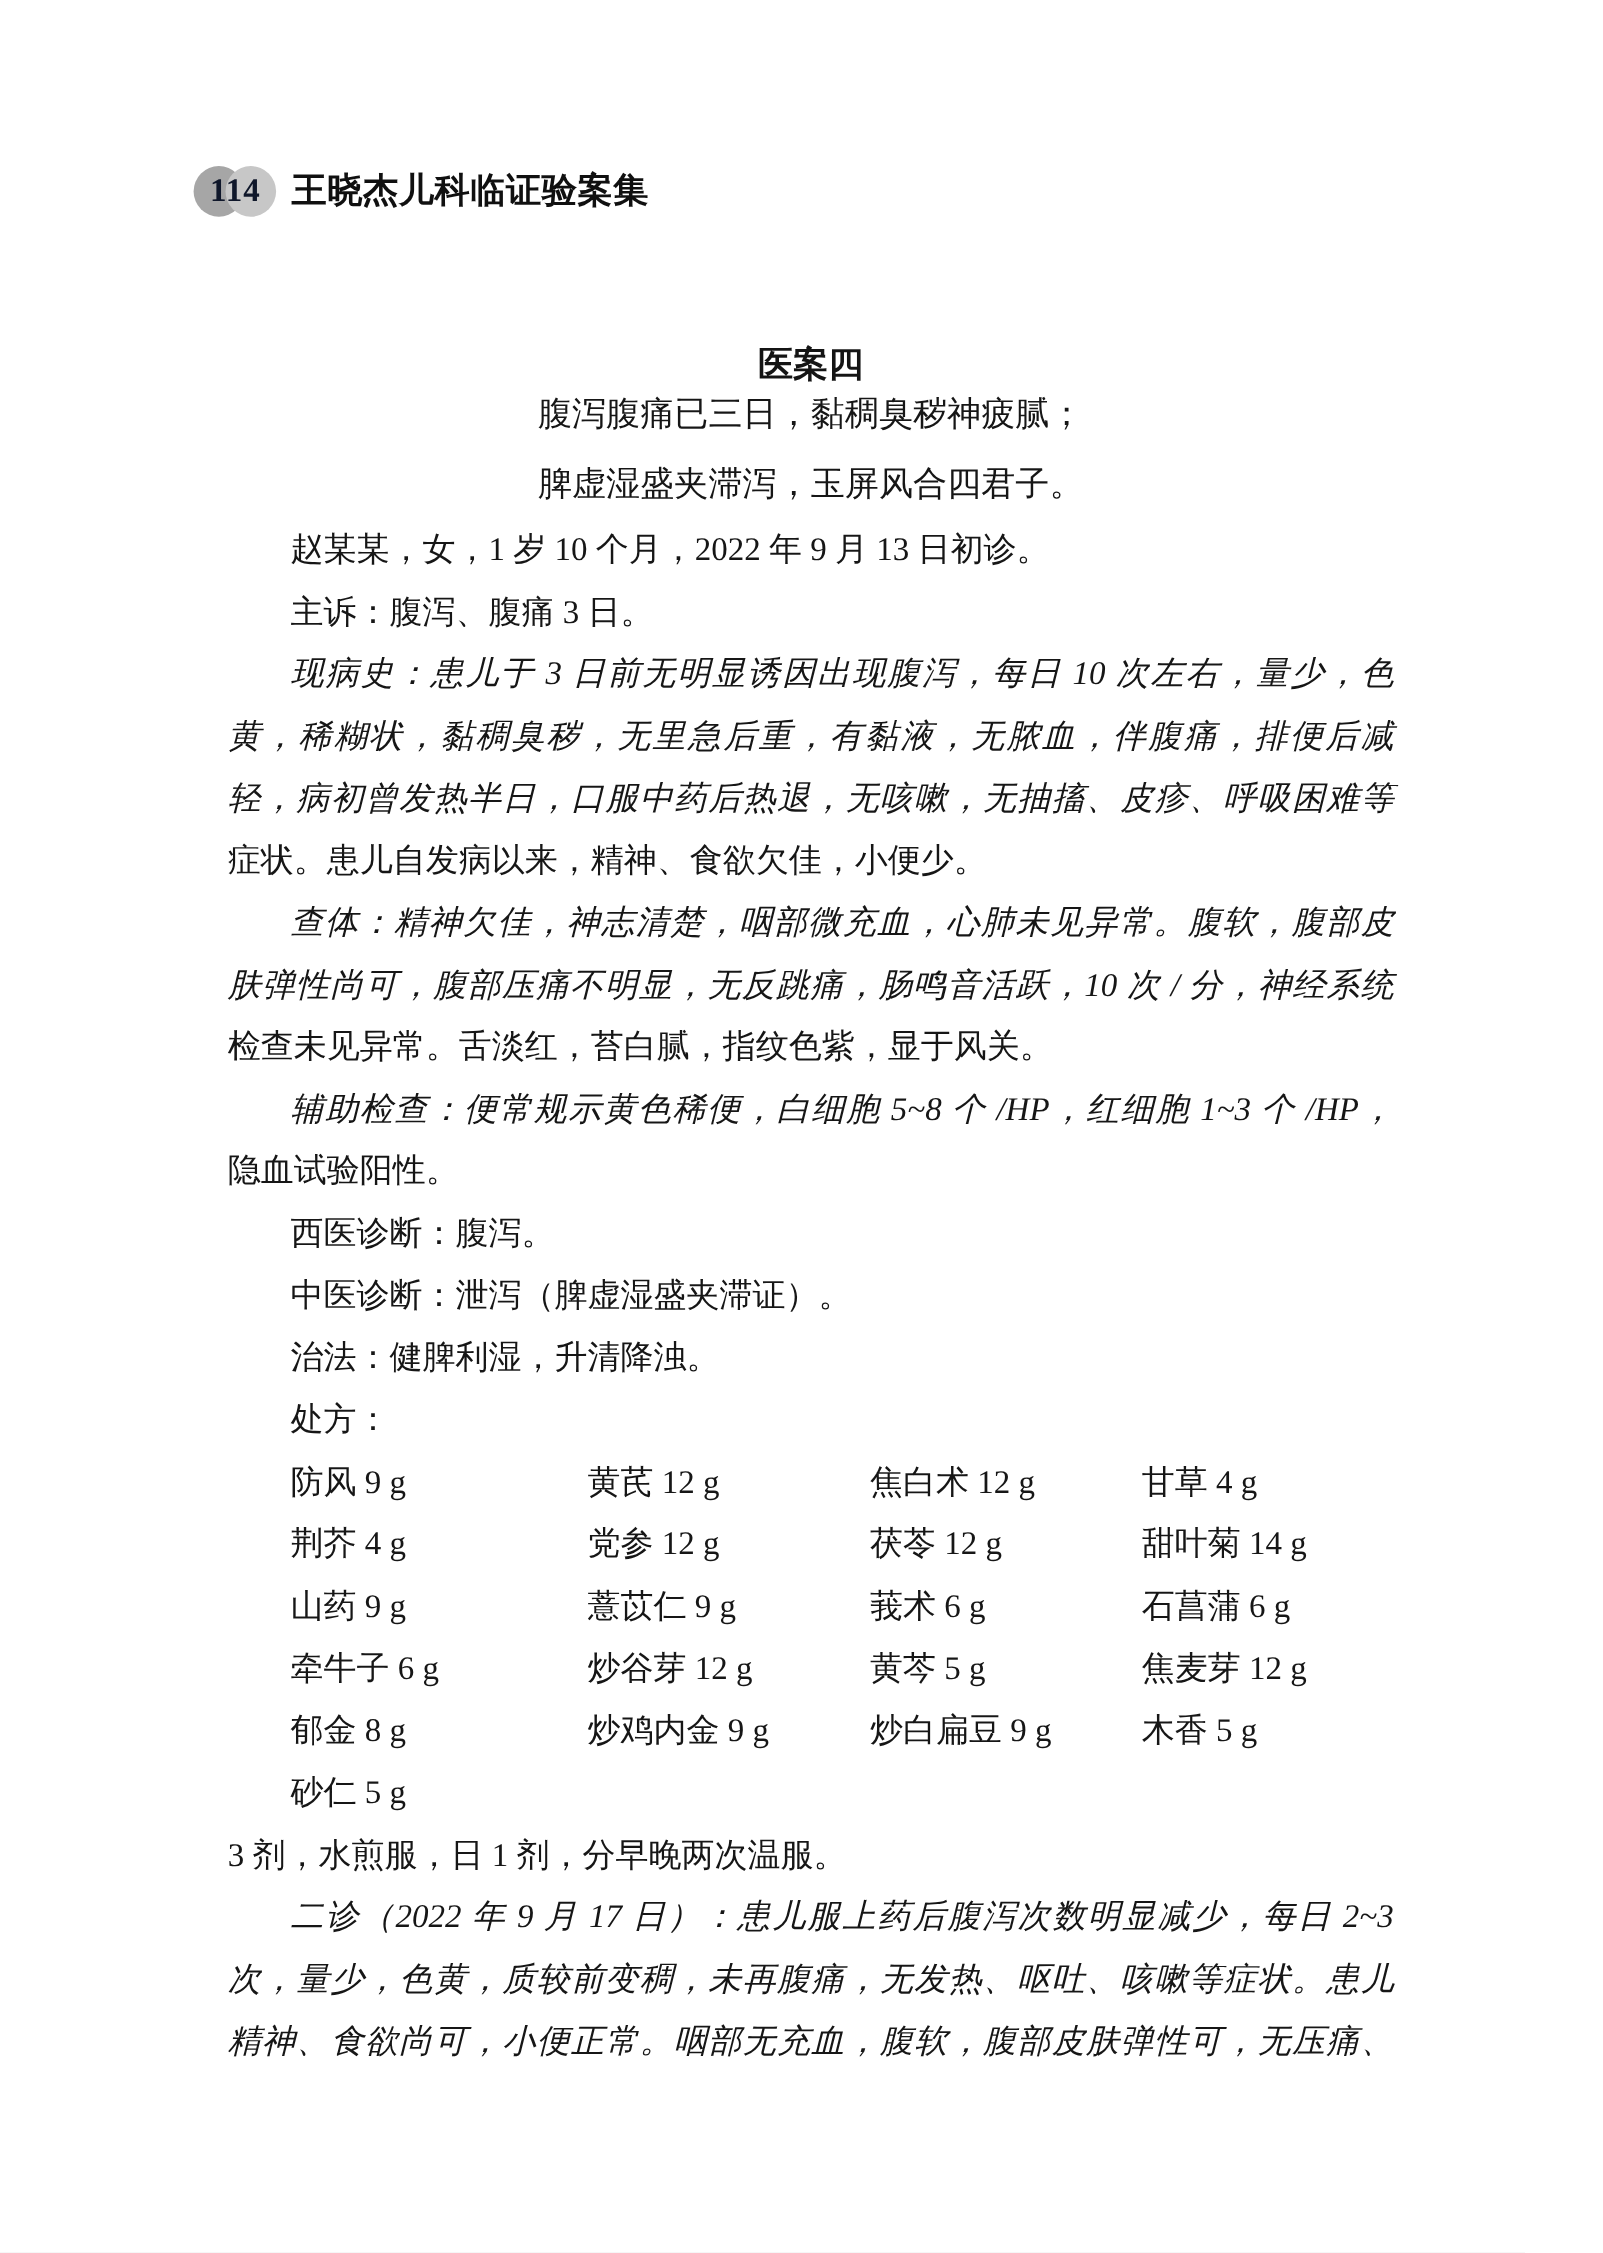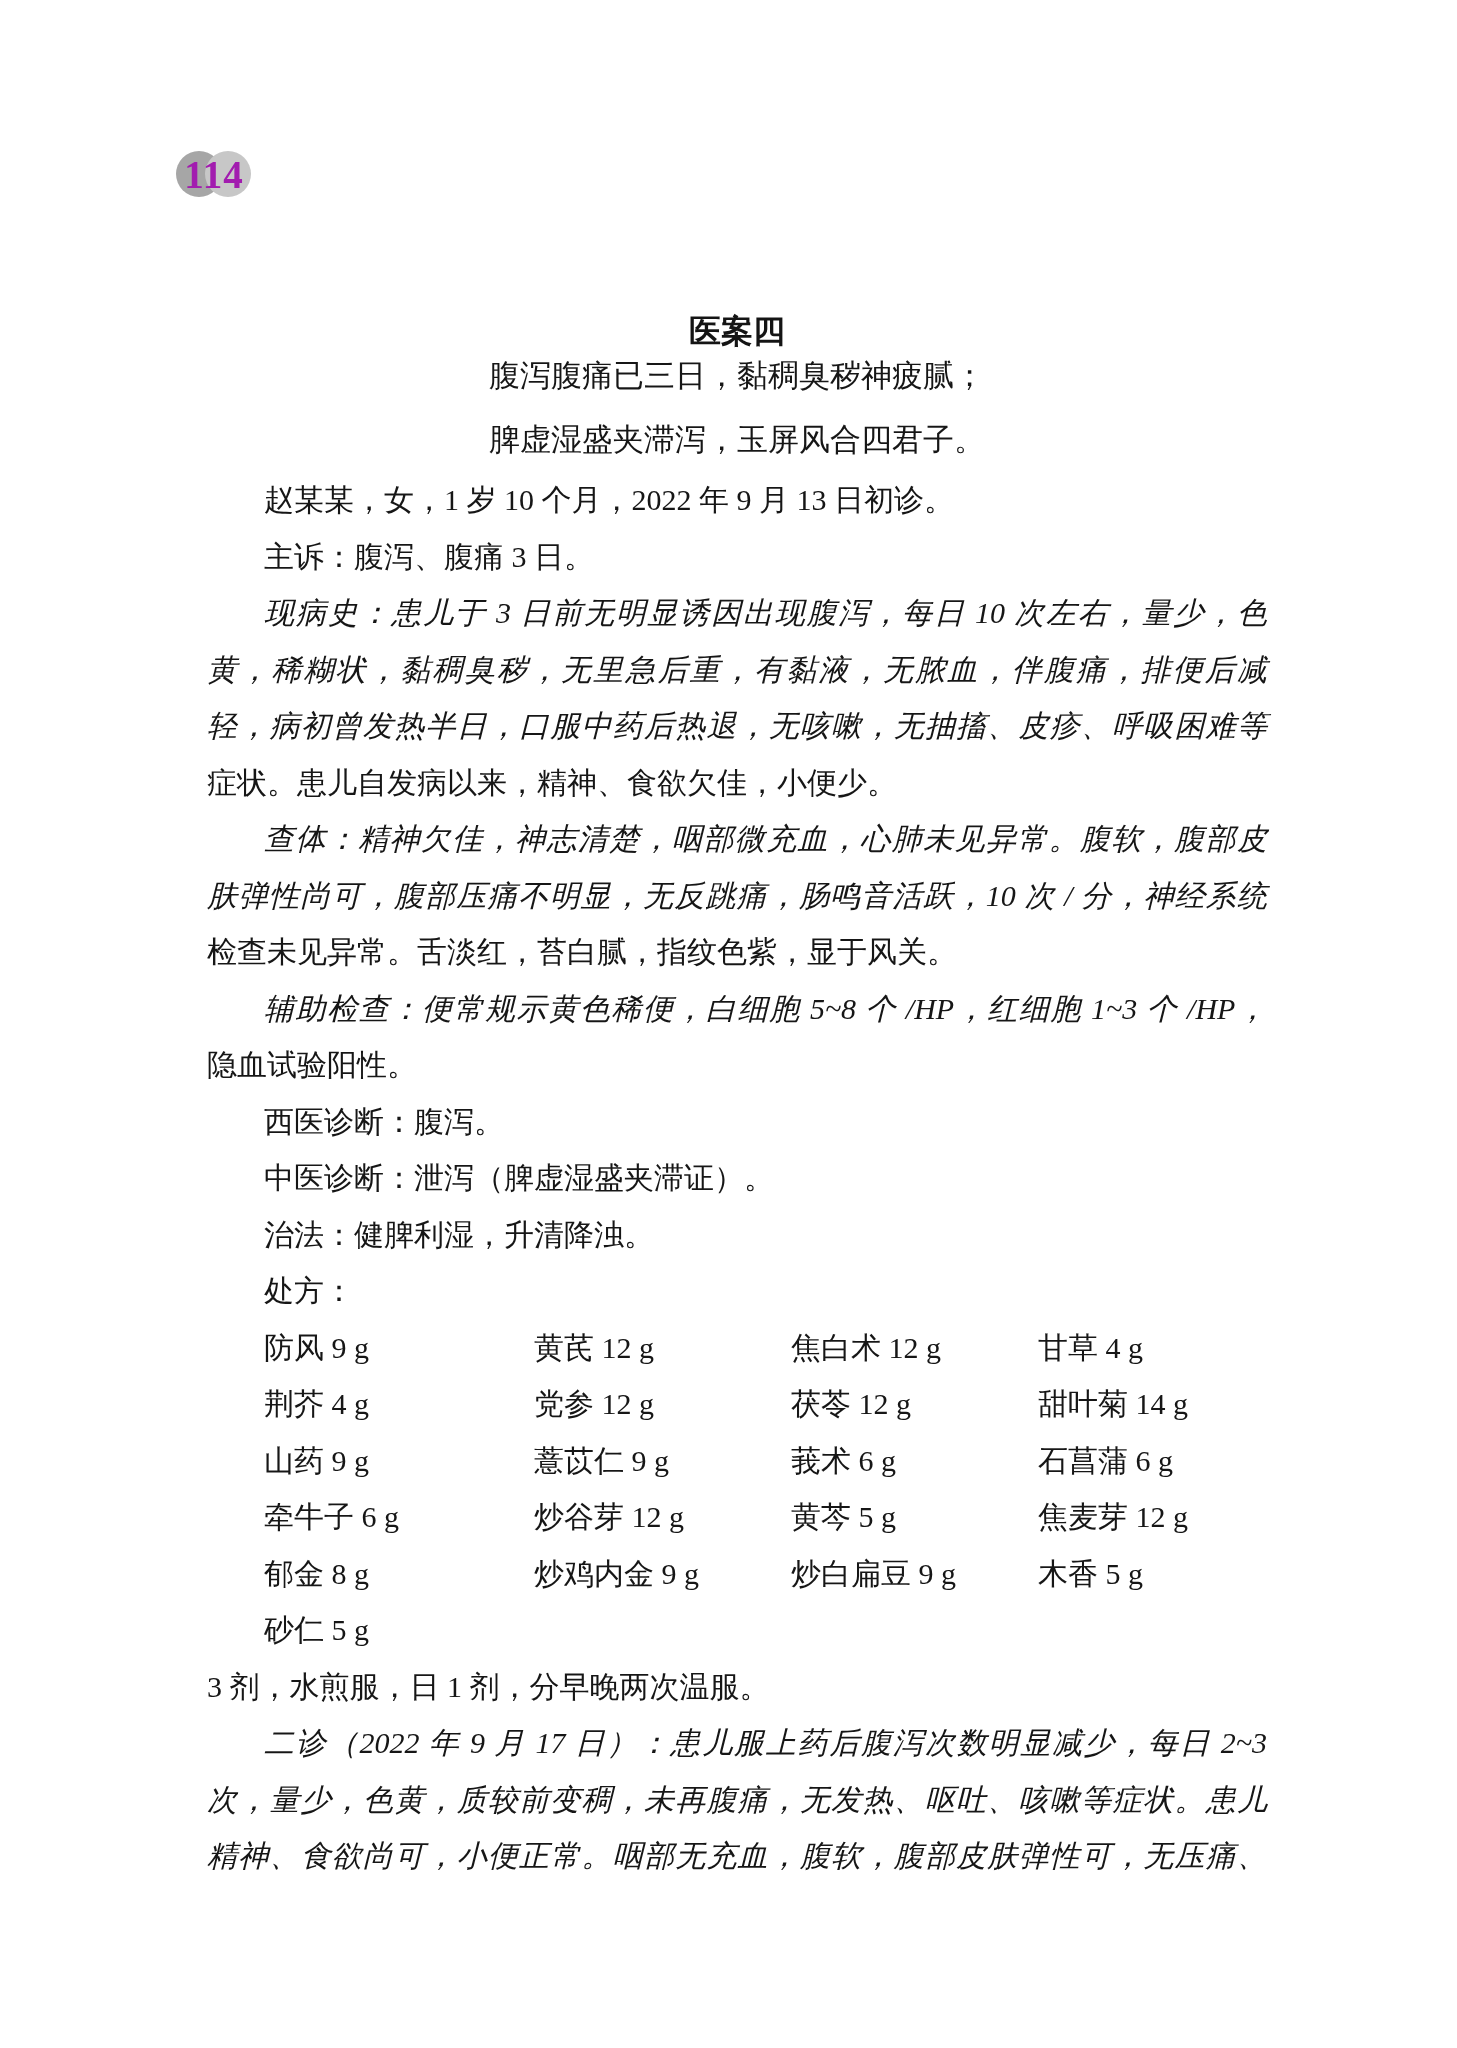--- a/index.html
+++ b/index.html
@@ -18,21 +18,21 @@
     display:flex;align-items:center;
   }
   .badge{position:relative;width:76px;height:52px;flex:0 0 auto;}
   .badge .circle{position:absolute;top:3px;width:46px;height:46px;border-radius:50%;}
   .badge .c1{left:0;background:#a6a6a6;}
   .badge .c2{left:29px;background:#c7c7c7;}
   .badge .pagenum{
     position:absolute;left:0;top:50%;transform:translateY(-50%);
     width:76px;text-align:center;
     font-family:"Liberation Serif","DejaVu Serif",serif;
-    font-weight:bold;font-size:39px;color:#a21caf;letter-spacing:1px;
+    font-weight:bold;font-size:30px;color:#0f172a;letter-spacing:1px;
   }
   .book-title{
     margin-left:13px;
     font-family:"Liberation Sans","DejaVu Sans",sans-serif;
     font-weight:bold;font-size:32px;color:#101010;letter-spacing:0.5px;
     white-space:nowrap;
   }
   
   .case-title{
     position:absolute;left:207px;top:266px;width:1060px;
@@ -69,20 +69,21 @@
 <body>
 
 <div class="page">
 
   <div class="running-header">
     <div class="badge">
       <span class="circle c1"></span>
       <span class="circle c2"></span>
       <span class="pagenum">114</span>
     </div>
+    <div class="book-title">王晓杰儿科临证验案集</div>
   </div>
 
   <div class="case-title">医案四</div>
 
   <div class="verses">
     <div class="verse">腹泻腹痛已三日，黏稠臭秽神疲腻；</div>
     <div class="verse">脾虚湿盛夹滞泻，玉屏风合四君子。</div>
   </div>
 
   <div class="body-text">

